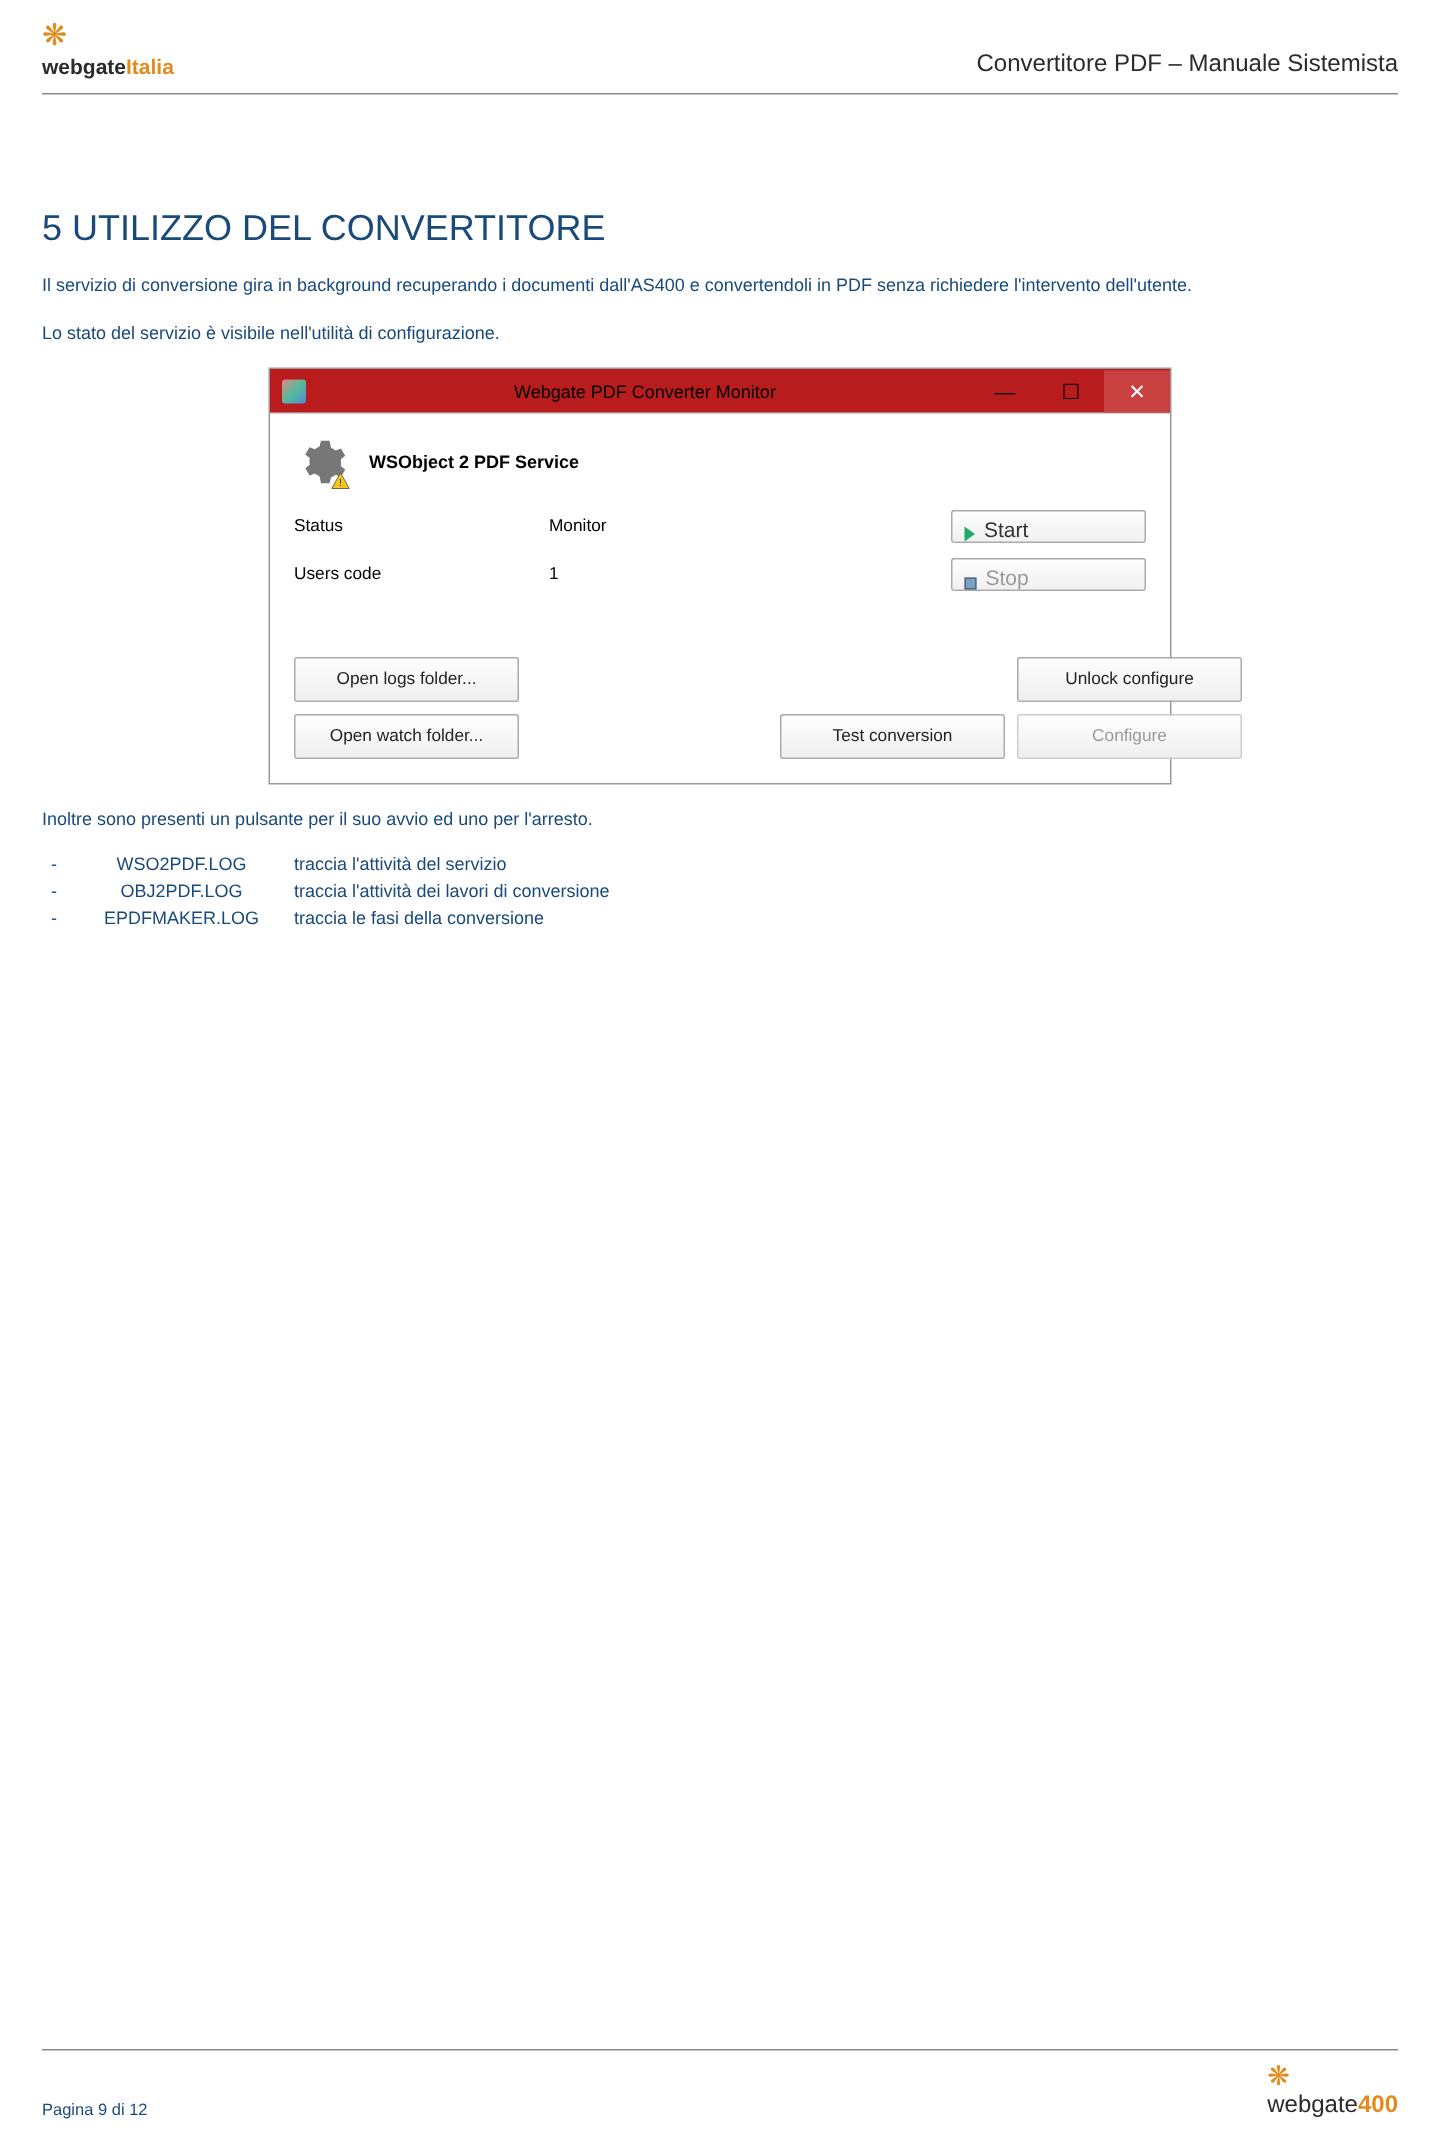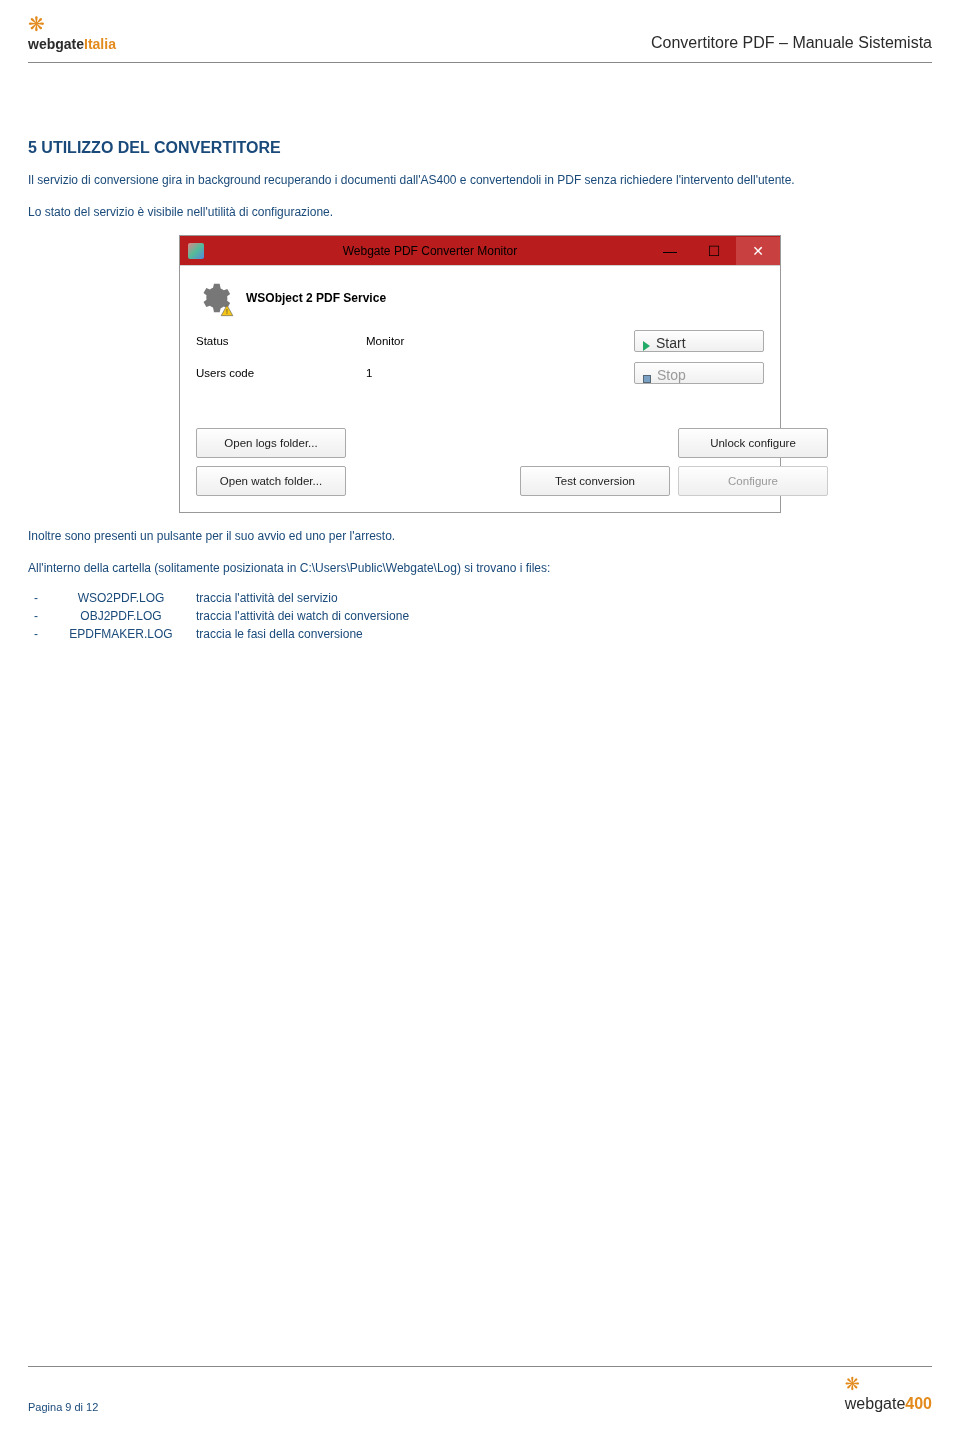--- a/index.html
+++ b/index.html
@@ -24,21 +24,21 @@
     align-items: flex-end;
   }
   .logo-left .mark { color: #e38a1c; font-size: 20px; line-height: 1; margin-bottom: 2px; }
   .logo-left .text { font-size: 14px; font-weight: 400; color: #2b2b2b; }
   .logo-left .text .bold { font-weight: 700; }
   .logo-left .text .italia { color: #e38a1c; font-weight: 700; }
   .doc-title { font-size: 16px; font-weight: 400; color: #2b2b2b; }
   .hr { margin: 4px 28px 0 28px; border: none; border-top: 1px solid #888; }
 
   .content { padding: 26px 28px 0 28px; }
-  h2.section { font-size: 16px; font-weight: 700; color: #1a4a7a; margin: 50px 0 14px 0; }
+  h2.section { font-size: 24px; font-weight: 400; color: #1a4a7a; margin: 50px 0 14px 0; }
   p.body { font-size: 12px; color: #1a4a7a; line-height: 1.5; margin-bottom: 14px; text-align: justify; }
 
   
   .app-window {
     width: 602px;
     margin: 8px auto 14px auto;
     border: 1px solid #999;
     background: #fff;
     font-family: "Segoe UI", Tahoma, sans-serif;
     color: #000;
@@ -207,30 +207,29 @@
         <div class="big-btn">Open watch folder...</div>
         <div class="spacer"></div>
         <div class="spacer"></div>
         <div class="big-btn">Test conversion</div>
         <div class="big-btn disabled">Configure</div>
       </div>
     </div>
   </div>
 
   <p class="body">Inoltre sono presenti un pulsante per il suo avvio ed uno per l'arresto.</p>
-  <p class="body">All'interno della cartella (solitamente posizionata in C:\Users\Public\Webgate\Log) si trovano i files:</p>
 
   <ul class="file-list">
     <li>
       <span class="fname">WSO2PDF.LOG</span>
       <span>traccia l'attività del servizio</span>
     </li>
     <li>
       <span class="fname">OBJ2PDF.LOG</span>
-      <span>traccia l'attività dei watch di conversione</span>
+      <span>traccia l'attività dei lavori di conversione</span>
     </li>
     <li>
       <span class="fname">EPDFMAKER.LOG</span>
       <span>traccia le fasi della conversione</span>
     </li>
   </ul>
 </div>
 
 <div class="page-footer">
   <hr class="hr2">

